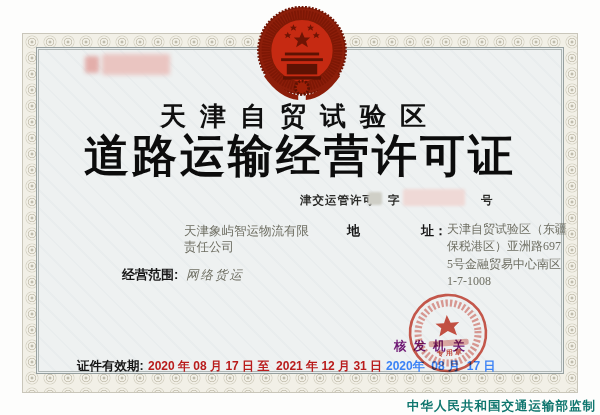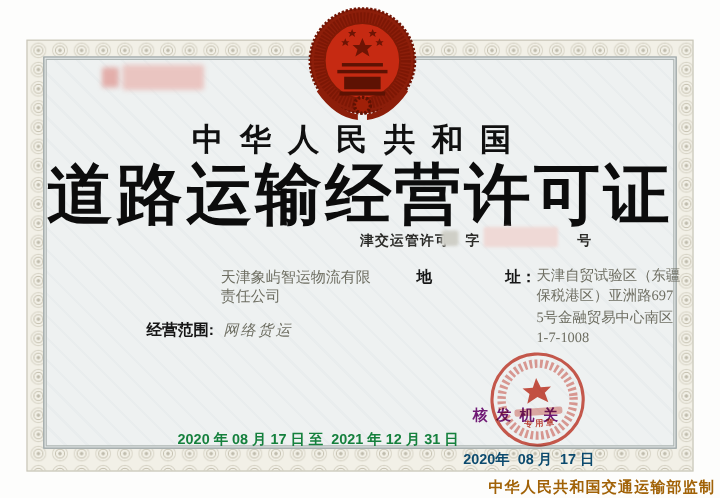--- a/index.html
+++ b/index.html
@@ -16,30 +16,30 @@
   
   .paper{position:absolute;left:36px;top:47px;width:528px;height:327px;box-sizing:border-box;
      background:#eef1f1;border:1px solid #96a0a0;
      box-shadow:inset 0 0 0 1px #e9eded, inset 0 0 0 2px #aeb6b4;
      background-image:repeating-linear-gradient(45deg, rgba(140,160,175,.05) 0 2px, rgba(0,0,0,0) 2px 13px);}
   .abs{position:absolute;}
   .ml{white-space:pre-line;}
   .sp{white-space:pre;}
   .country-title{left:0;top:99px;width:600px;text-align:center;font-size:26px;font-weight:bold;
      letter-spacing:14px;color:#101010;z-index:3;}
-  .license-title{left:0;top:126px;width:600px;text-align:center;font-size:55px;font-weight:bold;
+  .license-title{left:0;top:126px;width:600px;text-align:center;font-size:45px;font-weight:bold;
      letter-spacing:3px;color:#0c0c0c;font-family:Liberation Serif, serif;z-index:3;}
   .small-bold{font-size:11.5px;font-weight:bold;color:#2b2b28;letter-spacing:1px;z-index:3;}
   .label{font-size:13px;font-weight:bold;color:#161616;z-index:3;}
   .value{font-size:12.5px;color:#6e6e62;font-family:"Liberation Serif",serif;z-index:3;}
   .redact{filter:blur(2px);border-radius:2px;z-index:4;}
-  .footer-text{font-size:12.5px;font-weight:bold;color:#a16207;letter-spacing:1px;}
+  .footer-text{font-size:12.5px;font-weight:bold;color:#0f766e;letter-spacing:1px;}
   .issuer-label{font-size:12.5px;font-weight:bold;color:#701a75;letter-spacing:7px;z-index:3;}
-  .date-text{font-size:12px;font-weight:bold;color:#0c4a6e;z-index:3;margin-top:17px;}
-  .validity-value{font-size:12px;font-weight:bold;color:#15803d;z-index:3;}
+  .date-text{font-size:12px;font-weight:bold;color:#3b82f6;z-index:3;}
+  .validity-value{font-size:12px;font-weight:bold;color:#b91c1c;z-index:3;}
   .seal-wrap{left:406px;top:291px;width:84px;height:84px;z-index:6;opacity:.92;
      mix-blend-mode:multiply;transform:rotate(-4deg);}
   .emblem-wrap{left:253px;top:6px;width:98px;height:95px;z-index:7;}
 </style>
 </head>
 <body>
 
 <div class="photo">
 
   <div class="cert-border"></div>
@@ -67,21 +67,21 @@
 
       <circle cx="50" cy="86" r="7" fill="#a02008" stroke="#5e1203" stroke-width="3" stroke-dasharray="2 1.6"></circle>
       <path d="M14 70 Q30 92 46 94 L46 99 Q26 97 10 74 Z" fill="#8c1e0a"></path>
       <path d="M86 70 Q70 92 54 94 L54 99 Q74 97 90 74 Z" fill="#8c1e0a"></path>
     </svg>
   </div>
 
   <div class="abs redact" style="left:85px;top:56px;width:14px;height:17px;background:#e3aeaa;"></div>
   <div class="abs redact" style="left:102px;top:54px;width:68px;height:21px;background:#eac5c1;"></div>
 
-  <div class="abs country-title">中华人民共和国</div>
+  <div class="abs country-title">天津自贸试验区</div>
   <div class="abs license-title">道路运输经营许可证</div>
 
   <div class="abs small-bold" style="left:300px;top:193px;">津交运管许可</div>
   <div class="abs redact" style="left:368px;top:192px;width:14px;height:13px;background:#cfcfc7;filter:blur(1.2px);"></div>
   <div class="abs small-bold" style="left:388px;top:193px;">字</div>
   <div class="abs redact" style="left:403px;top:189px;width:62px;height:17px;background:#efd9d6;filter:blur(1.5px);"></div>
   <div class="abs small-bold" style="left:481px;top:193px;">号</div>
 
   <div class="abs value ml" style="left:184px;top:224px;width:128px;line-height:15.5px;">天津象屿智运物流有限
 责任公司</div>
@@ -104,17 +104,18 @@
       <circle cx="42" cy="42" r="38" fill="none" stroke="#c93b2b" stroke-width="2.6" opacity=".9"></circle>
       <circle cx="42" cy="42" r="30" fill="none" stroke="#cf4434" stroke-width="7" stroke-dasharray="2.3 2.1" opacity=".55"></circle>
       <polygon fill="#c93b2b" opacity=".95" points="42,24 45.3,31.9 53.9,31.9 48.4,36.8 50.8,44.9 42,39.9 33.2,44.9 35.6,36.8 30.1,31.9 38.7,31.9"></polygon>
       <rect x="22" y="49" width="40" height="6" rx="2" fill="#d4564a" opacity=".5"></rect>
       <text x="42" y="64" text-anchor="middle" font-size="7" fill="#c6372a" font-weight="bold" id="seal-bottom-text">专 用 章</text>
     </svg>
   </div>
 
   <div class="abs date-text sp" style="left:386px;top:358px;">2020年  08 月  17 日</div>
 
+  <div class="abs label" style="left:77px;top:358px;font-size:12.5px;">证件有效期:</div>
   <div class="abs validity-value sp" style="left:148px;top:358px;">2020 年 08 月 17 日 至  2021 年 12 月 31 日</div>
 
   <div class="abs footer-text" style="left:300px;top:398px;width:296px;text-align:right;">中华人民共和国交通运输部监制</div>
 
 </div>
 
 </body></html>

